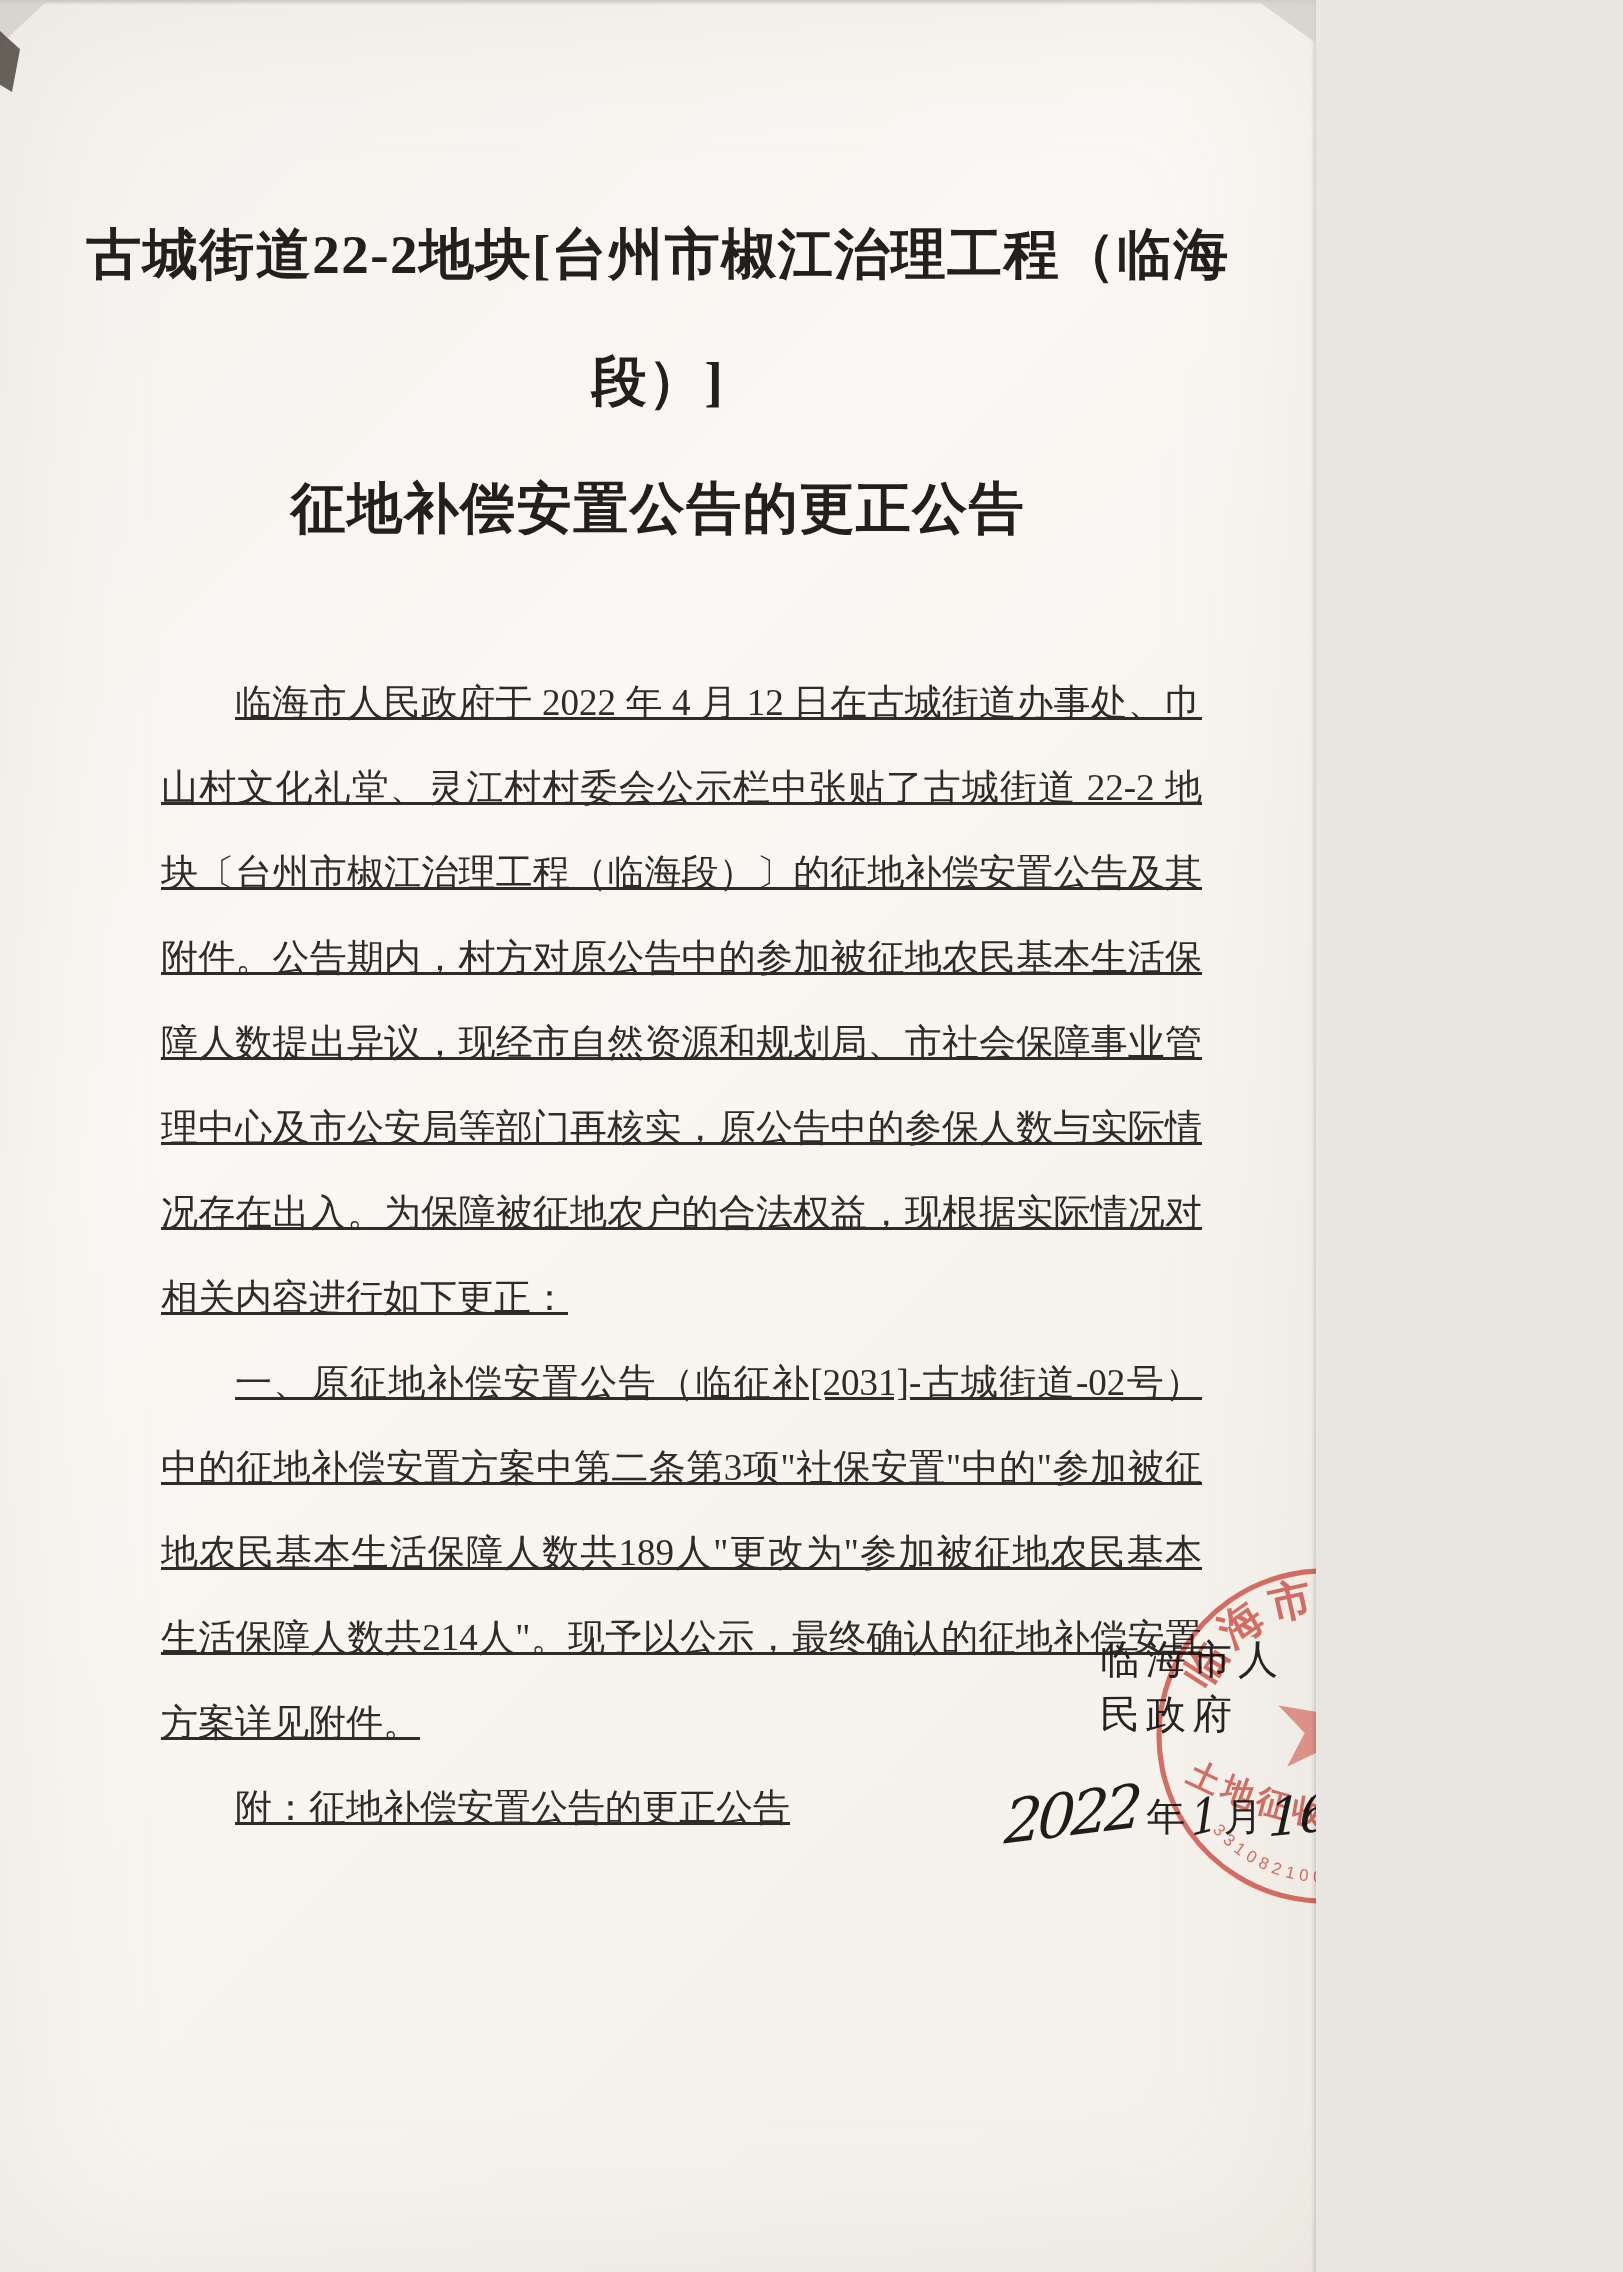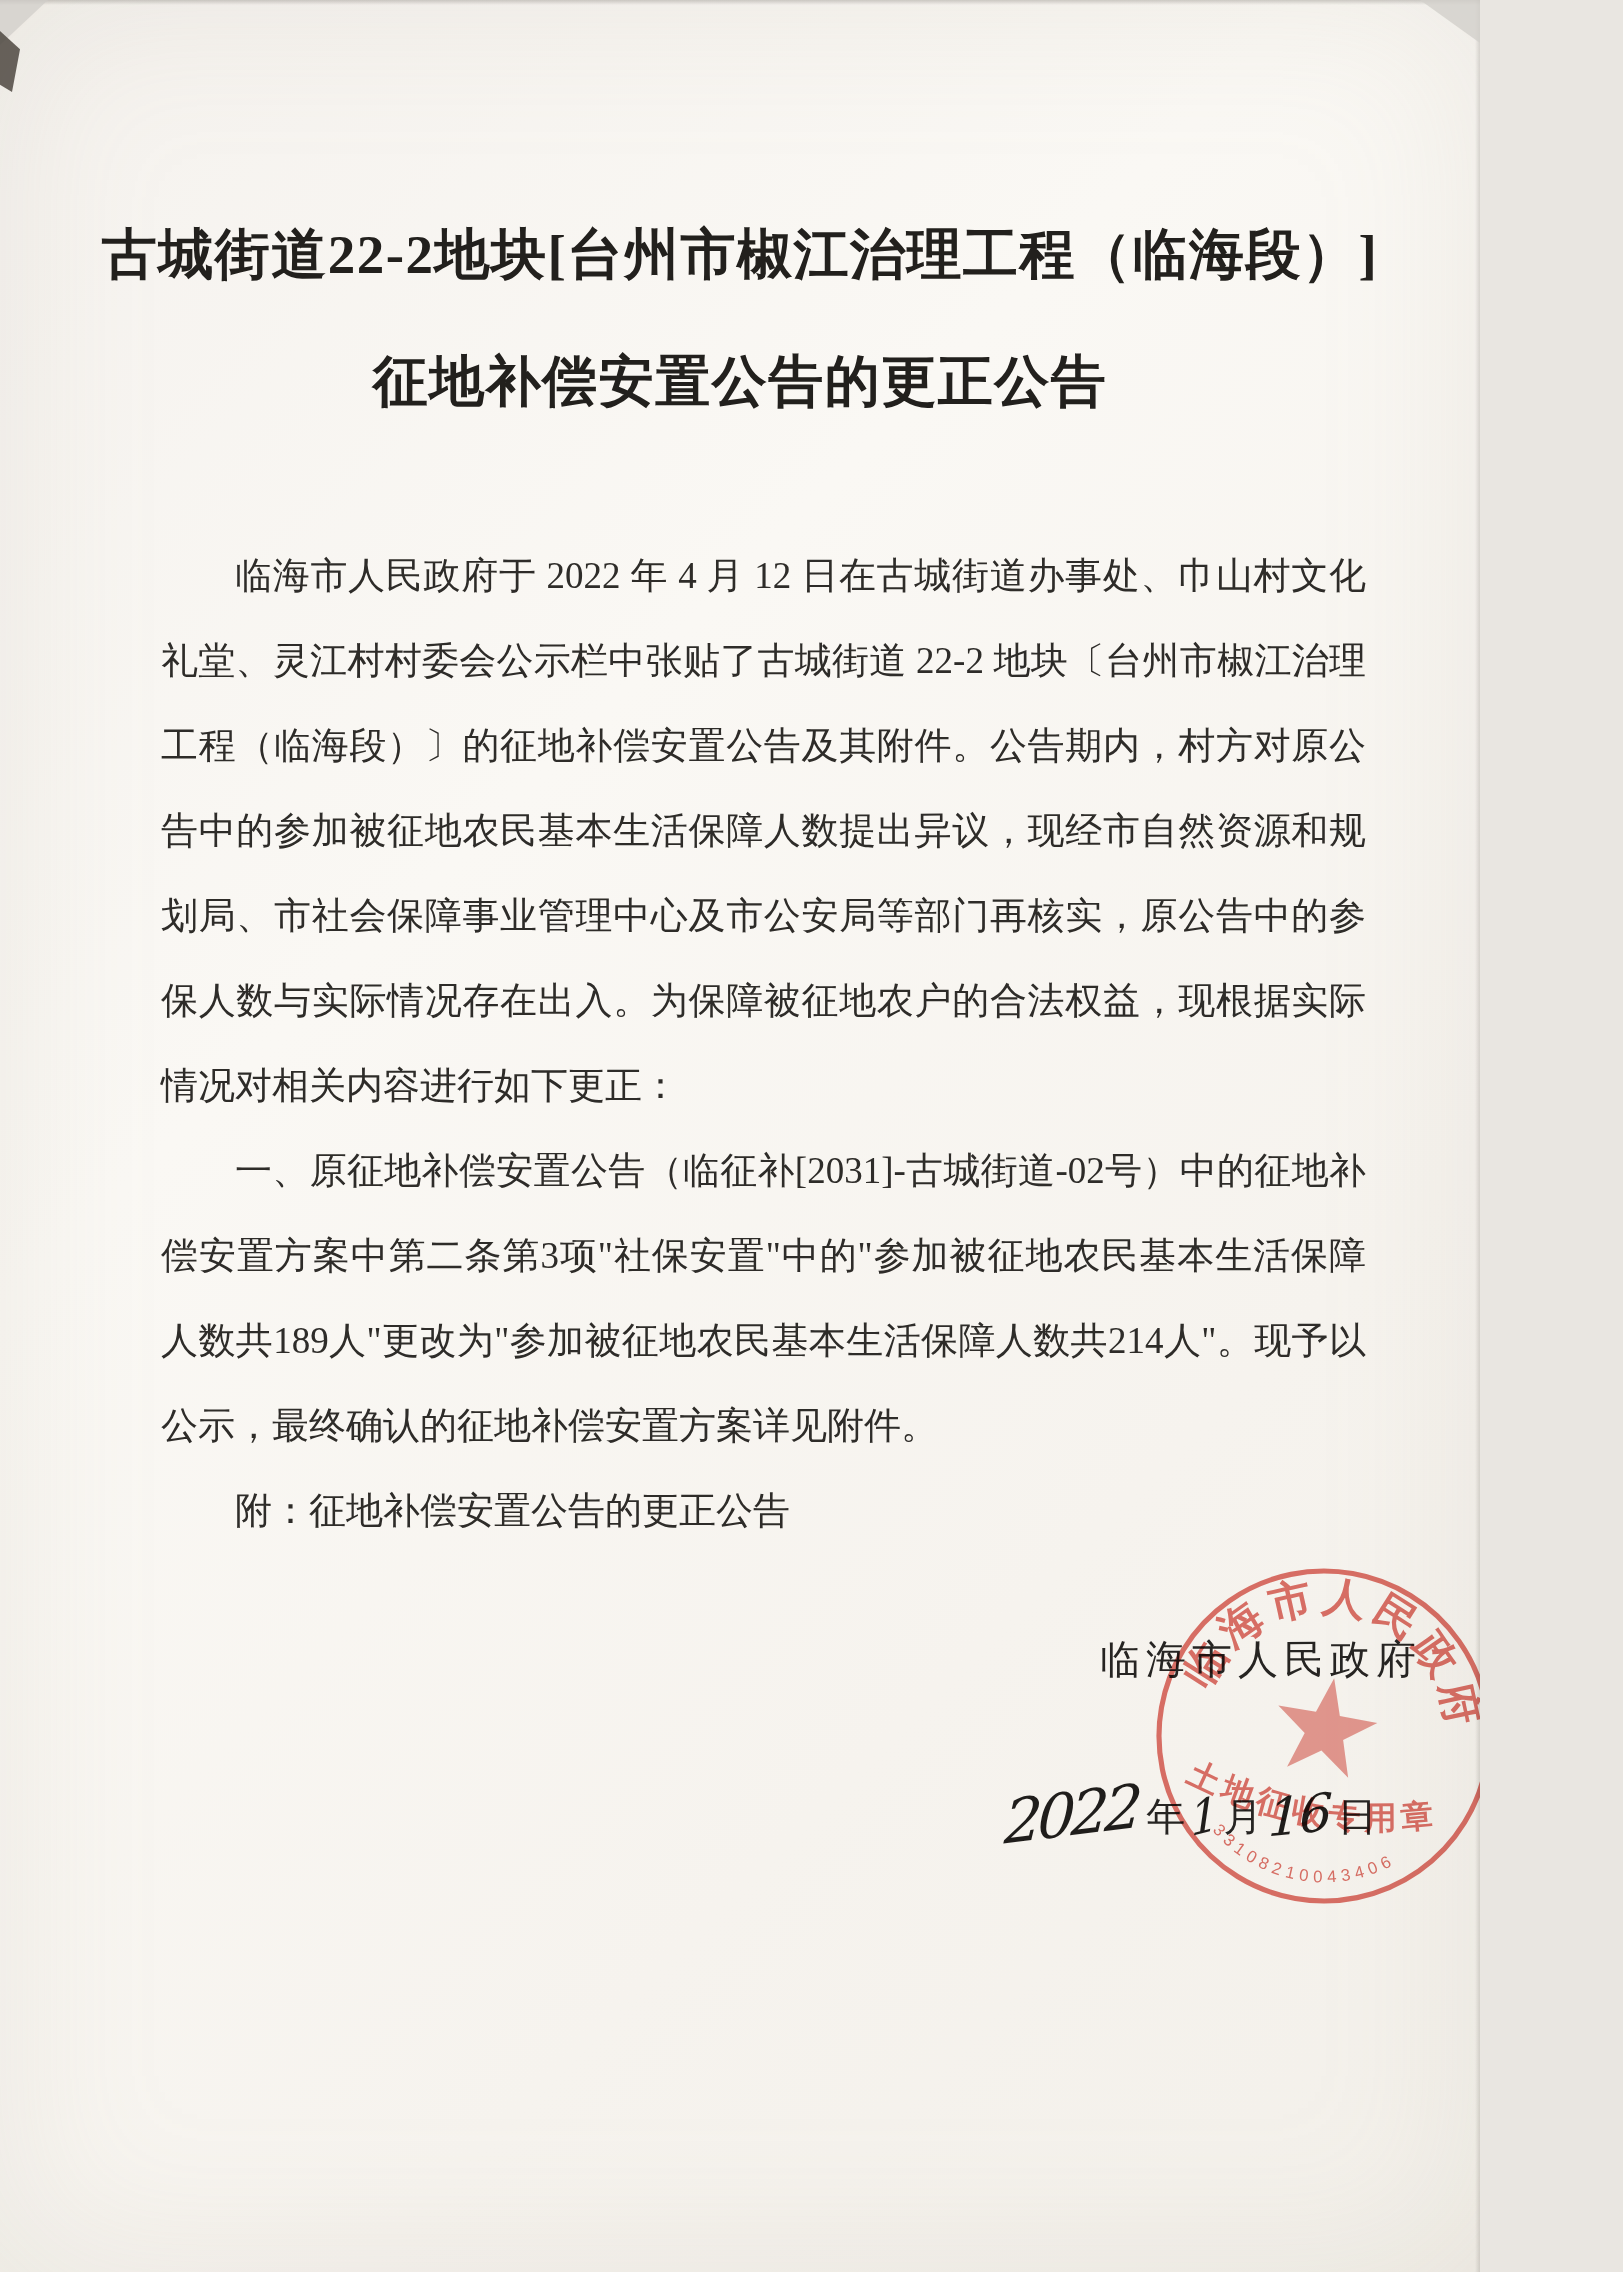--- a/index.html
+++ b/index.html
@@ -2,21 +2,21 @@
 <html style="font-size:12px"><head>
 <meta charset="utf-8">
 <style>
   html,body{margin:0;padding:0;}
   body{
     width:1624px;height:2273px;
     font-family:"Liberation Serif","DejaVu Serif",serif;
     background:#e9e6e1;
   }
   .page{
-    position:relative;width:1480px;height:2273px;overflow:hidden;
+    position:relative;width:1316px;height:2273px;overflow:hidden;
     background:linear-gradient(135deg,#f5f2ee 0%,#faf8f4 35%,#f6f3ee 70%,#f3f0ea 100%);
     box-shadow:inset 0 0 165px rgba(175,165,150,0.16);
     color:#2b2926;
   }
   
   .edge-top{position:absolute;left:0;top:0;width:100%;height:5.2px;
     background:linear-gradient(to bottom,rgba(110,105,98,0.30),rgba(110,105,98,0));}
   .edge-right{position:absolute;right:0;top:0;width:5.2px;height:100%;
     background:linear-gradient(to left,rgba(110,105,98,0.22),rgba(110,105,98,0));}
   .smudge-tl{position:absolute;left:0;top:31px;width:20px;height:61px;background:#4d4841;
@@ -27,21 +27,21 @@
     clip-path:polygon(0 0,100% 0,100% 100%);opacity:.8;}
   .streak-right{position:absolute;left:1610px;top:420px;width:2.2px;height:584px;
     background:rgba(140,134,126,0.28);border-radius:1.5px;}
 
   
   .title{margin:191px 52px 0 52px;text-align:center;font-weight:bold;color:#22201d;}
   .tline{display:block;line-height:127px;font-size:55px;letter-spacing:1.5px;}
 
   
   .bodytext{margin:88px 114px 0 161px;font-size:37px;line-height:85px;color:#2e2c29;}
-  .para{margin:0;text-indent:2em;}
+  .para{margin:0;text-indent:2em;text-decoration:underline;}
   .just{text-align:justify;text-align-last:left;}
 
   
   .signature{position:absolute;left:1100px;top:1632px;font-size:40px;letter-spacing:6px;
     color:#262422;font-family:"Liberation Sans","DejaVu Sans",sans-serif;}
   .dateline{position:absolute;left:1004px;top:1774px;color:#262422;white-space:nowrap;
     font-family:"Liberation Sans","DejaVu Sans",sans-serif;font-size:40px;}
   .dateline span{display:inline-block;vertical-align:baseline;}
   .hw{font-family:"DejaVu Serif",serif;font-style:italic;color:#1f1d1b;}
   .hw-year{font-size:60px;letter-spacing:-4.5px;transform:rotate(-7deg) skewX(-10deg);margin-right:7.5px;position:relative;top:4.5px;}

